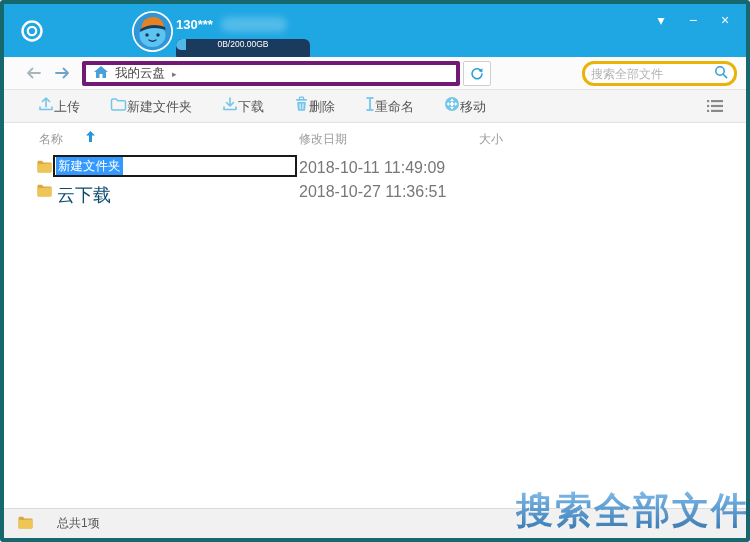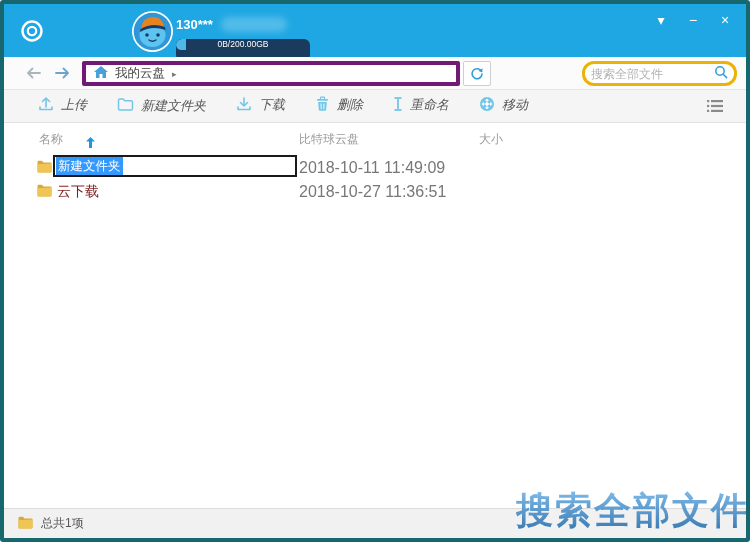--- a/index.html
+++ b/index.html
@@ -39,45 +39,45 @@
     border:1px solid #CFCFCF; border-radius:2px; display:flex; align-items:center; justify-content:center; }
   .searchbox { position:absolute; right:9px; top:4px; width:155px; height:25px; background:#fff;
     border:3px solid #eab308; border-radius:12px; display:flex; align-items:center; padding:0 6px; }
   .searchbox input { flex:1; border:none; outline:none; font-size:12px; color:#444; background:transparent;
     font-family:"Liberation Sans", sans-serif; min-width:0; }
   .searchbox input::placeholder { color:#B2B2B2; }
 
   
   .toolbar { position:relative; height:33px; background:#F5F5F5; border-bottom:1px solid #E3E3E3;
     display:flex; align-items:center; padding-left:34px; gap:30px; flex:0 0 auto; }
-  .tool-btn { display:flex; align-items:flex-start; gap:7px; cursor:default;font-style:italic; }
+  .tool-btn { display:flex; align-items:flex-end; cursor:default; }
   .tool-label { font-size:13px; color:#555; }
   .listview-btn { position:absolute; right:22px; top:9px; }
 
   
   .filelist { position:relative; flex:1 1 auto; background:#fff; }
   .list-header { position:absolute; top:8px; left:0; right:0; height:18px; }
   .col-label { position:absolute; font-size:12px; color:#9B9B9B; }
-  .col-name { left:35px; display:flex; align-items:flex-end; gap:23px; }
+  .col-name { left:35px; display:flex; align-items:flex-start; gap:23px; }
   .col-modified { left:295px; }
   .col-size { left:475px;text-align:right; }
   .file-row { position:absolute; left:0; right:0; height:23px; }
   .row1 { top:32px; }
   .row2 { top:56px; }
   .folder-ic { position:absolute; left:33px; top:4px; }
   .rename-box { position:absolute; left:49px; top:0px; width:244px; height:22px; background:#fff;
     border:2px solid #1A1A1A; display:flex; align-items:center; padding-left:1px; }
   .rename-sel { background:#3399FF; color:#fff; font-size:12.5px; padding:1px 2px; line-height:16px; }
-  .file-name { position:absolute; left:53px; top:4px; font-size:14px; color:#7f1d1d; }
+  .file-name { position:absolute; left:53px; top:4px; font-size:18px; color:#0c4a6e; }
   .file-date { position:absolute; left:295px; top:4px; font-size:16px; color:#777; }
   .file-size { position:absolute; left:475px; top:4px; font-size:12px; color:#777; }
 
   
   .statusbar { position:relative; height:30px; background:#F1F1F1; border-top:1px solid #DCDCDC;
-    display:flex; align-items:center; padding-left:14px; gap:8px; flex:0 0 auto; }
+    display:flex; align-items:center; padding-left:14px; gap:24px; flex:0 0 auto; }
   .status-text { font-size:12px; color:#555; }
 
   
   .watermark { position:absolute; right:-4px; bottom:2px; font-size:37px; font-weight:bold; letter-spacing:2px;
     background:linear-gradient(180deg,#7DB9E8 10%,#3A7AB2 90%);
     -webkit-background-clip:text; background-clip:text; color:transparent;
     z-index:10; pointer-events:none; white-space:nowrap; }
 </style>
 </head>
 <body>
@@ -244,21 +244,21 @@
   </div>
 
   <div class="filelist">
     <div class="list-header">
       <div class="col-label col-name">
         <span>名称</span>
         <svg width="9" height="11" viewBox="0 0 9 11">
           <path d="M4.5 0 L9 4.5 H6 V11 H3 V4.5 H0 Z" fill="#2196D9"></path>
         </svg>
       </div>
-      <div class="col-label col-modified">比特球云盘</div>
+      <div class="col-label col-modified">修改日期</div>
       <div class="col-label col-size">大小</div>
     </div>
 
     <div class="file-row row1">
       <span class="folder-ic">
         <svg width="15" height="13" viewBox="0 0 15 13">
           <path d="M0.5 2 Q0.5 0.8 1.7 0.8 H5 L6.5 2.5 H13.5 Q14.5 2.5 14.5 3.5 V11.5 Q14.5 12.5 13.5 12.5 H1.5 Q0.5 12.5 0.5 11.5 Z" fill="#D9A940"></path>
           <path d="M0.5 4.2 L14.5 3.6 V11.5 Q14.5 12.5 13.5 12.5 H1.5 Q0.5 12.5 0.5 11.5 Z" fill="#EFC655"></path>
         </svg>
       </span>

